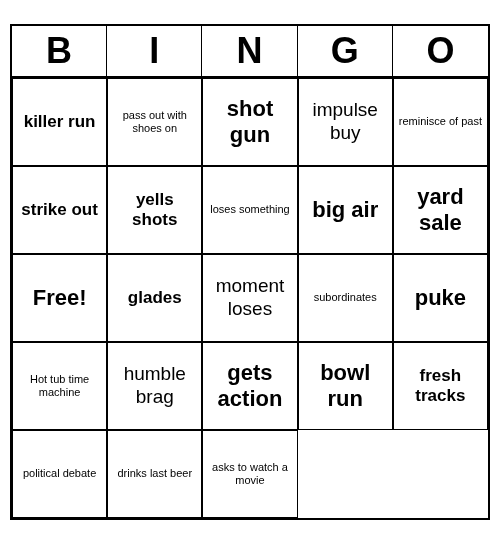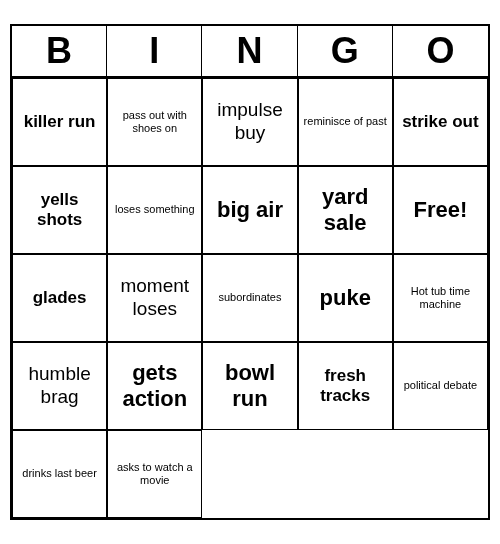--- a/index.html
+++ b/index.html
@@ -67,20 +67,21 @@
     <div class="bingo-header-cell">B</div>
     <div class="bingo-header-cell">I</div>
     <div class="bingo-header-cell">N</div>
     <div class="bingo-header-cell">G</div>
     <div class="bingo-header-cell">O</div>
   </div>
   <div class="bingo-grid">
 
     <div class="bingo-cell medium">killer run</div>
     <div class="bingo-cell small">pass out with shoes on</div>
+    <div class="bingo-cell large">shot gun</div>
     <div class="bingo-cell normal">impulse buy</div>
 
     <div class="bingo-cell small">reminisce of past</div>
     <div class="bingo-cell medium">strike out</div>
     <div class="bingo-cell medium">yells shots</div>
     <div class="bingo-cell small">loses something</div>
 
     <div class="bingo-cell large">big air</div>
     <div class="bingo-cell large">yard sale</div>
     <div class="bingo-cell large">Free!</div>

